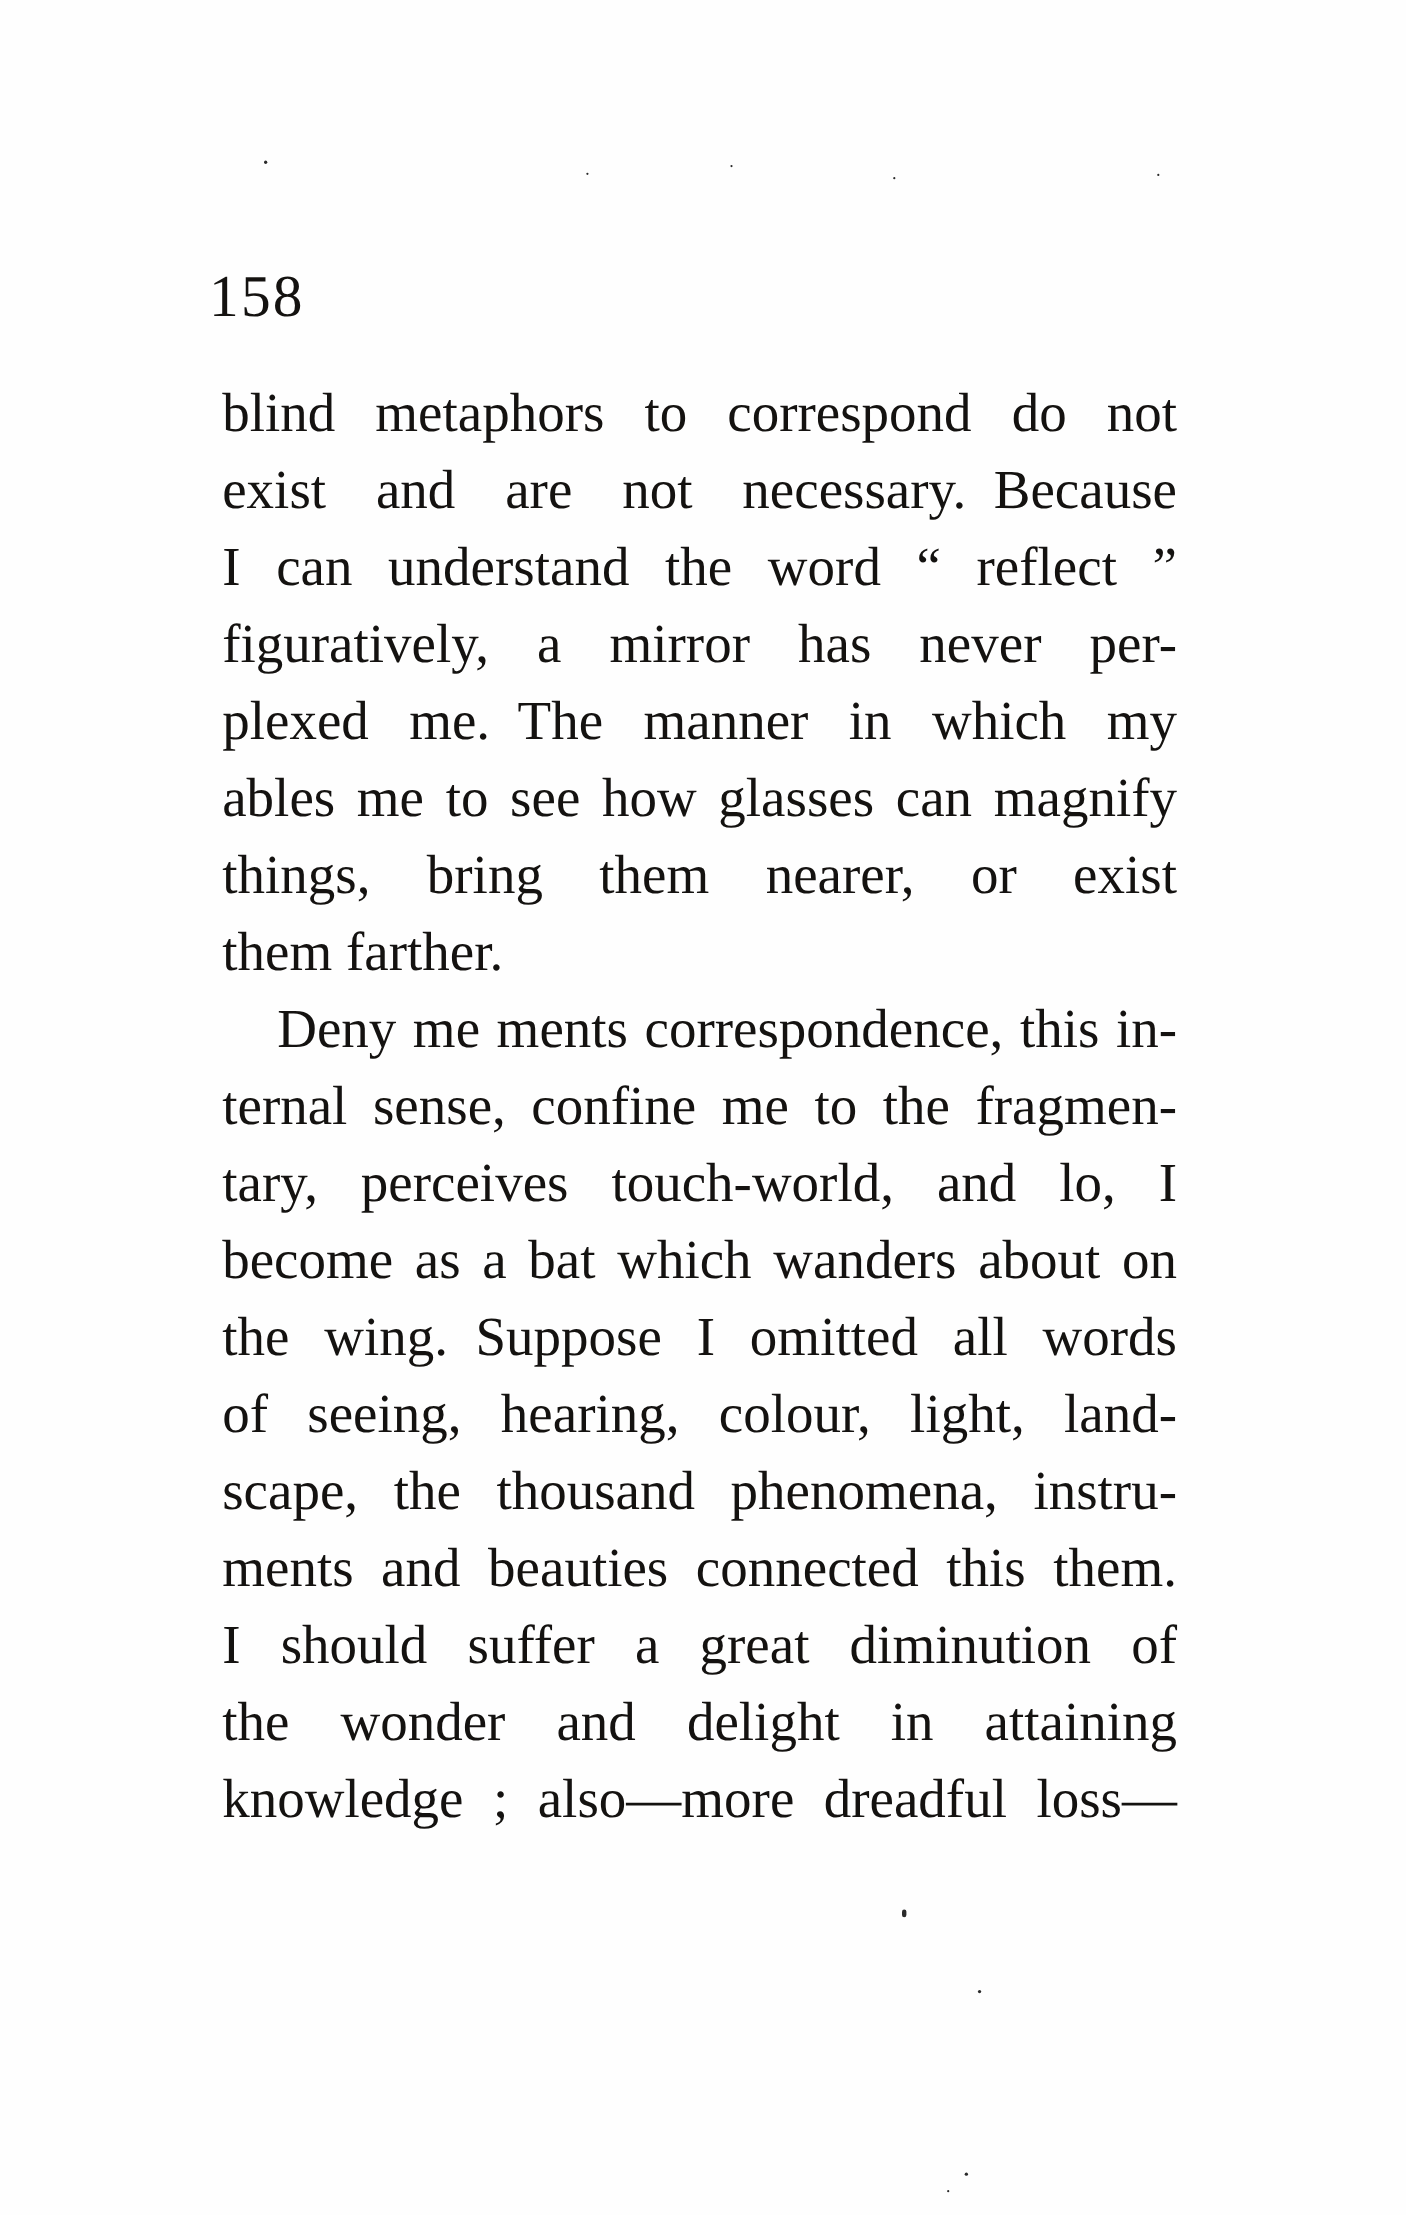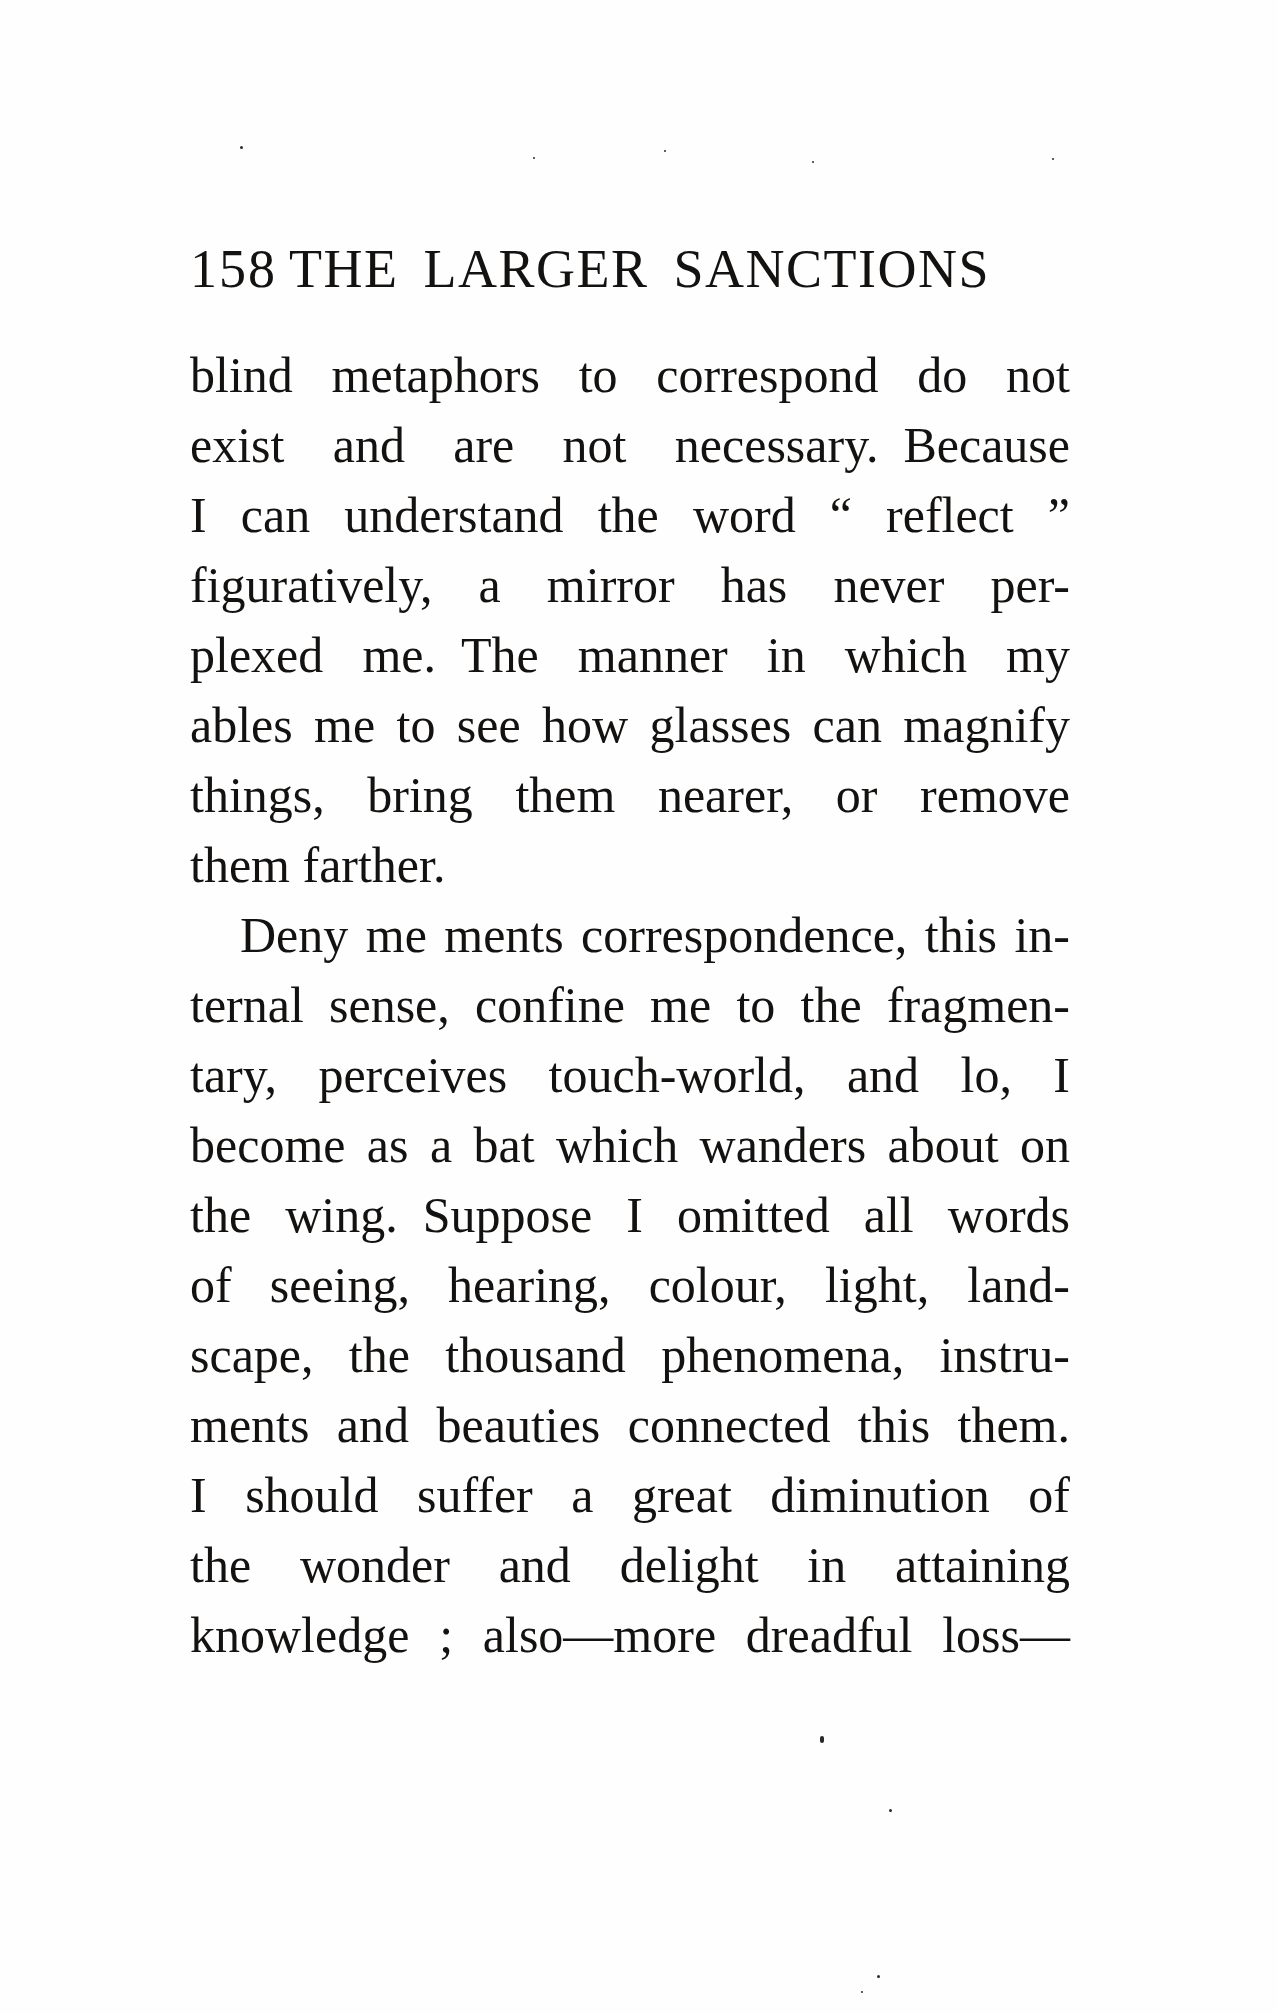--- a/index.html
+++ b/index.html
@@ -39,20 +39,21 @@
     top: 340px;
     width: 880px;
     font-size: 50px;
     line-height: 70px;
   }
   .para { margin: 0; }
   .line {
     text-align: justify;
     text-align-last: justify;
     text-justify: inter-word;
+    margin-left: 12px;
   }
   .line.flush {
     text-align: center;
     text-align-last: left;
   }
   .line.indent {
     text-indent: 50px;
   }
   .speck {
     position: absolute;
@@ -60,32 +61,31 @@
     border-radius: 50%;
   }
 </style>
 </head>
 <body>
 
 <div class="page">
 
   <header class="running-head">
     <span class="pagenum">158</span>
-    <span class="title">THE LARGER SANCTIONS</span>
   </header>
 
   <main class="text-block">
     <div class="para">
       <div class="line">blind metaphors to correspond do not</div>
       <div class="line">exist and are not necessary. Because</div>
       <div class="line">I can understand the word “ reflect ”</div>
       <div class="line">figuratively, a mirror has never per-</div>
       <div class="line">plexed me. The manner in which my</div>
       <div class="line">ables me to see how glasses can magnify</div>
-      <div class="line">things, bring them nearer, or remove</div>
+      <div class="line">things, bring them nearer, or exist</div>
       <div class="line flush">them farther.</div>
     </div>
     <div class="para">
       <div class="line indent">Deny me ments correspondence, this in-</div>
       <div class="line">ternal sense, confine me to the fragmen-</div>
       <div class="line">tary, perceives touch-world, and lo, I</div>
       <div class="line">become as a bat which wanders about on</div>
       <div class="line">the wing. Suppose I omitted all words</div>
       <div class="line">of seeing, hearing, colour, light, land-</div>
       <div class="line">scape, the thousand phenomena, instru-</div>

